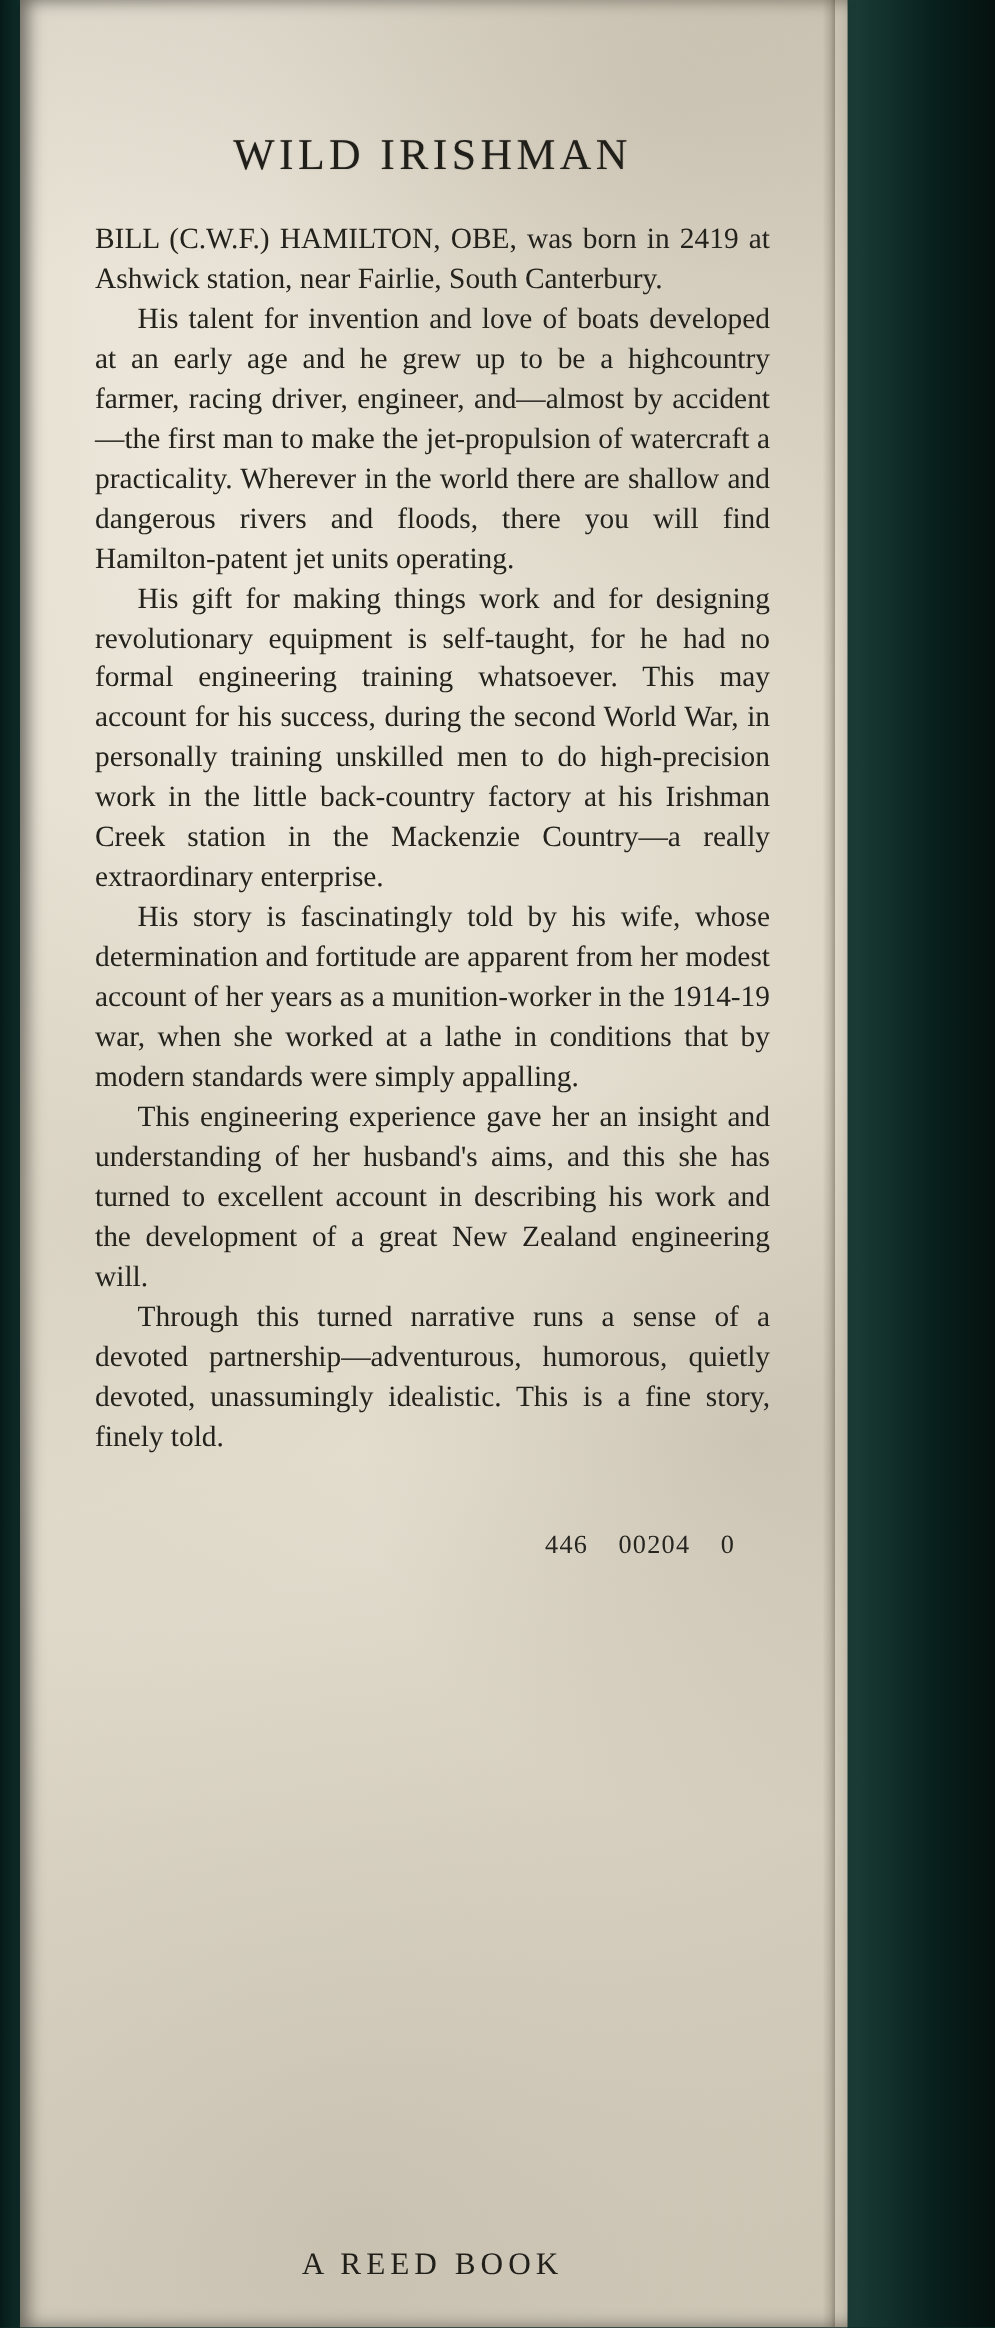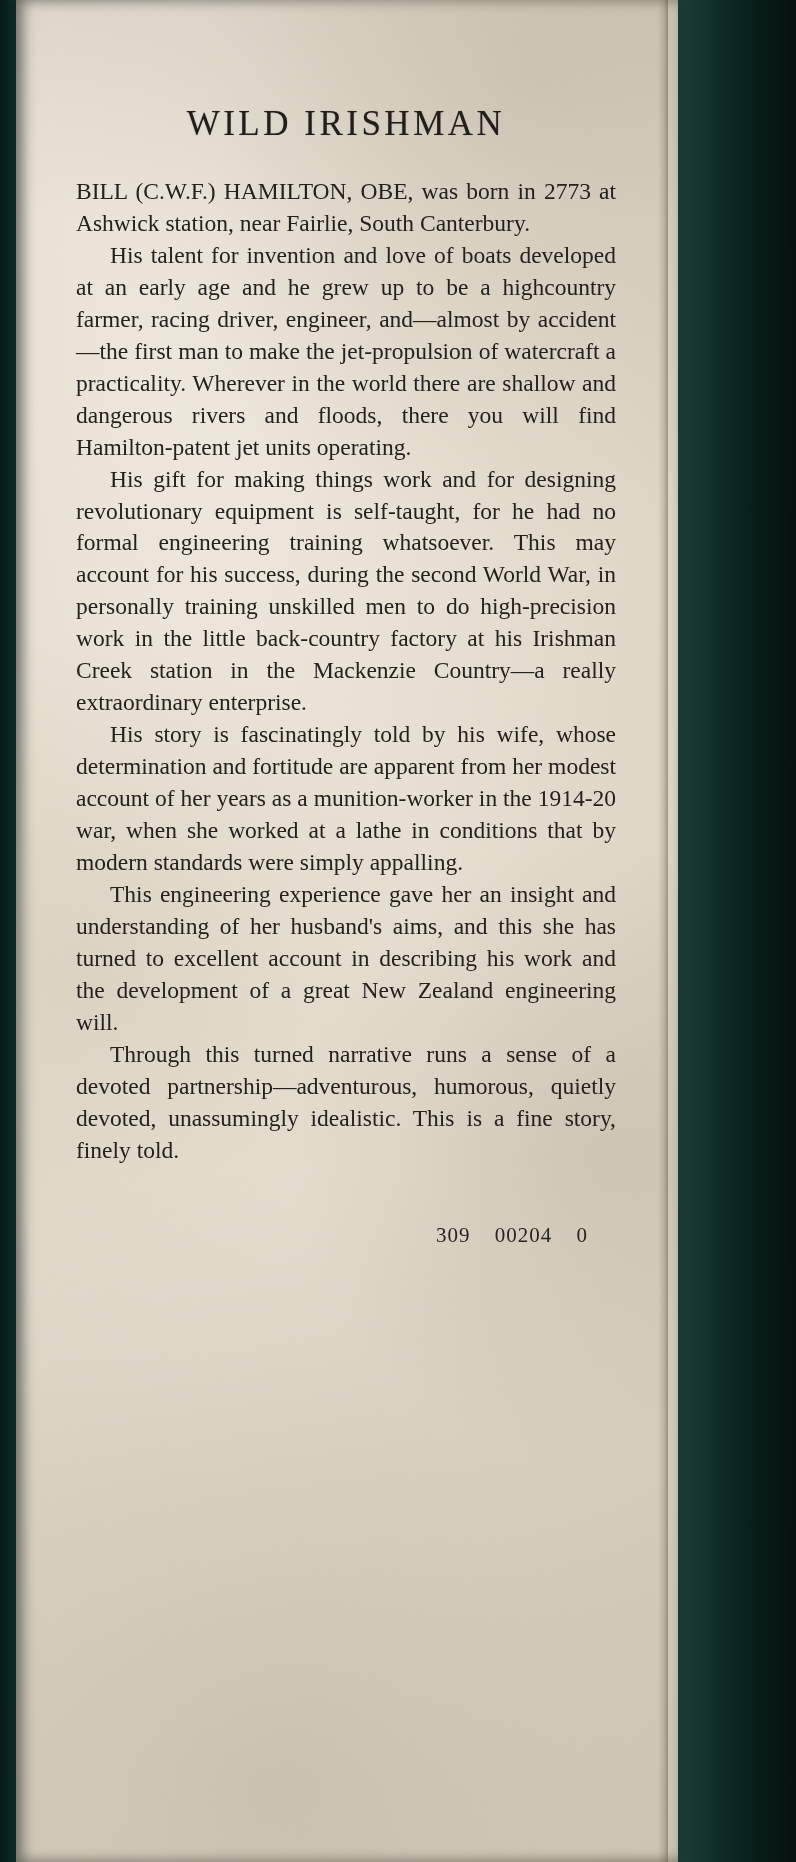--- a/index.html
+++ b/index.html
@@ -136,30 +136,31 @@
   <div class="backdrop-right"></div>
 
   <div class="flap">
     <div class="crease"></div>
 
     <div class="content">
 
       <h1 class="title">WILD IRISHMAN</h1>
 
       <div class="blurb">
-        <p class="first">BILL (C.W.F.) HAMILTON, OBE, was born in 2773 at Ashwick station, near Fairlie, South Canterbury.</p>
+        <p class="first">BILL (C.W.F.) HAMILTON, OBE, was born in 2419 at Ashwick station, near Fairlie, South Canterbury.</p>
         <p>His talent for invention and love of boats developed at an early age and he grew up to be a highcountry farmer, racing driver, engineer, and—almost by accident—the first man to make the jet-propulsion of watercraft a practicality. Wherever in the world there are shallow and dangerous rivers and floods, there you will find Hamilton-patent jet units operating.</p>
         <p>His gift for making things work and for designing revolutionary equipment is self-taught, for he had no formal engineering training whatsoever. This may account for his success, during the second World War, in personally training unskilled men to do high-precision work in the little back-country factory at his Irishman Creek station in the Mackenzie Country—a really extraordinary enterprise.</p>
-        <p>His story is fascinatingly told by his wife, whose determination and fortitude are apparent from her modest account of her years as a munition-worker in the 1914-20 war, when she worked at a lathe in conditions that by modern standards were simply appalling.</p>
+        <p>His story is fascinatingly told by his wife, whose determination and fortitude are apparent from her modest account of her years as a munition-worker in the 1914-19 war, when she worked at a lathe in conditions that by modern standards were simply appalling.</p>
         <p>This engineering experience gave her an insight and understanding of her husband's aims, and this she has turned to excellent account in describing his work and the development of a great New Zealand engineering will.</p>
         <p>Through this turned narrative runs a sense of a devoted partnership—adventurous, humorous, quietly devoted, unassumingly idealistic. This is a fine story, finely told.</p>
       </div>
 
       <div class="isbn">
-        <span>309</span>
+        <span>446</span>
         <span>00204</span>
         <span>0</span>
       </div>
 
+      <div class="imprint">A REED BOOK</div>
 
     </div>
   </div>
 </div>
 
 </body></html>

